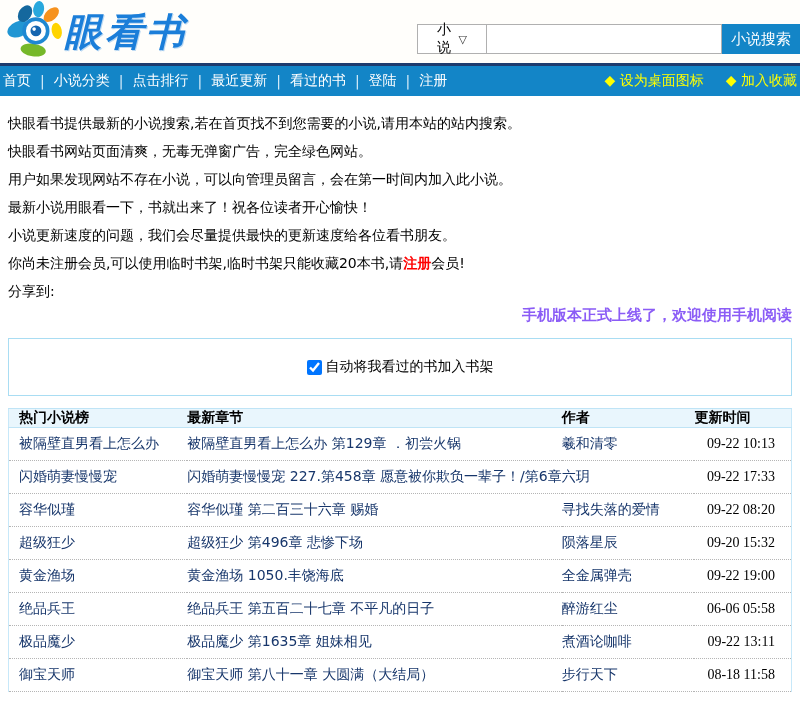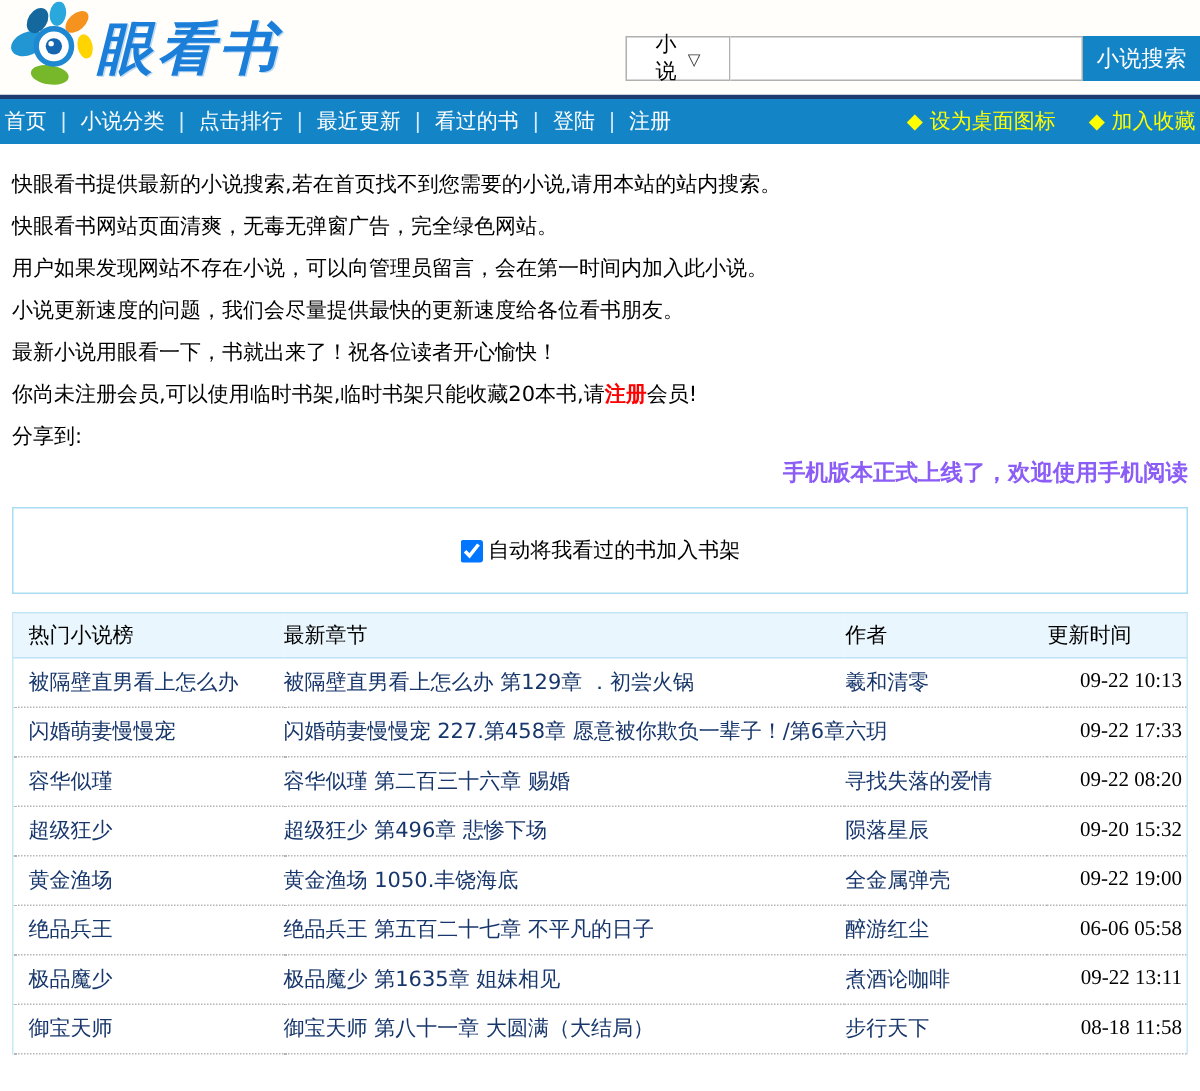--- a/index.html
+++ b/index.html
@@ -65,31 +65,31 @@
     display: flex; align-items: center; justify-content: center; font-size: 14px;
   }
   .panel input { width: 15px; height: 15px; margin-right: 4px; cursor: pointer; }
 
   
   .book-table {
     width: 100%; margin-top: 12px; border-collapse: collapse;
     border-left: 1px solid #c7e8f9; border-right: 1px solid #c7e8f9;
   }
   .book-table th {
-    background: #e9f6fd; height: 30px; font-size: 14px; font-weight: normal;
+    background: #e9f6fd; height: 19px; font-size: 14px; font-weight: bold;
     border-top: 1px solid #bfe4f6; border-bottom: 1px solid #bfe4f6;
     text-align: left; white-space: nowrap; margin-left: 42px;
   }
   .book-table td {
     height: 33px; font-size: 14px; border-bottom: 1px dotted #b5b5b5; white-space: nowrap;
   }
   .col-name  { width: 197px; padding-left: 10px; }
   .col-chap  { }
   .col-auth  { width: 155px; text-align: left; }
-  .col-time  { width: 105px; text-align: right; padding-right: 3px; }
+  .col-time  { width: 105px; text-align: right; padding-right: 16px; }
   td.col-time { font-family: "Liberation Serif", serif; color: #000; }
   .book-table a { color: #17366b; text-decoration: none; cursor: pointer; }
 </style>
 </head>
 <body>
 
 <div class="header">
   <div class="logo">
     <span>
       <svg viewBox="0 0 64 64" xmlns="http://www.w3.org/2000/svg">
@@ -137,22 +137,22 @@
   <span class="nav-right">
     <a>◆ 设为桌面图标</a>
     <a>◆ 加入收藏</a>
   </span>
 </div>
 
 <div class="content">
   <p>快眼看书提供最新的小说搜索,若在首页找不到您需要的小说,请用本站的站内搜索。</p>
   <p>快眼看书网站页面清爽，无毒无弹窗广告，完全绿色网站。</p>
   <p>用户如果发现网站不存在小说，可以向管理员留言，会在第一时间内加入此小说。</p>
+  <p>最新小说用眼看一下，书就出来了！祝各位读者开心愉快！</p>
   <p>小说更新速度的问题，我们会尽量提供最快的更新速度给各位看书朋友。</p>
-  <p>最新小说用眼看一下，书就出来了！祝各位读者开心愉快！</p>
   <p><span>你尚未注册会员,可以使用临时书架,临时书架只能收藏20本书,请</span><a class="register-link">注册</a><span>会员!</span></p>
 
   <div class="share-row">分享到:</div>
   <div class="mobile-notice">手机版本正式上线了，欢迎使用手机阅读</div>
 
   <div class="panel">
     <input type="checkbox" checked="" style="">
     <span>自动将我看过的书加入书架</span>
   </div>
 

